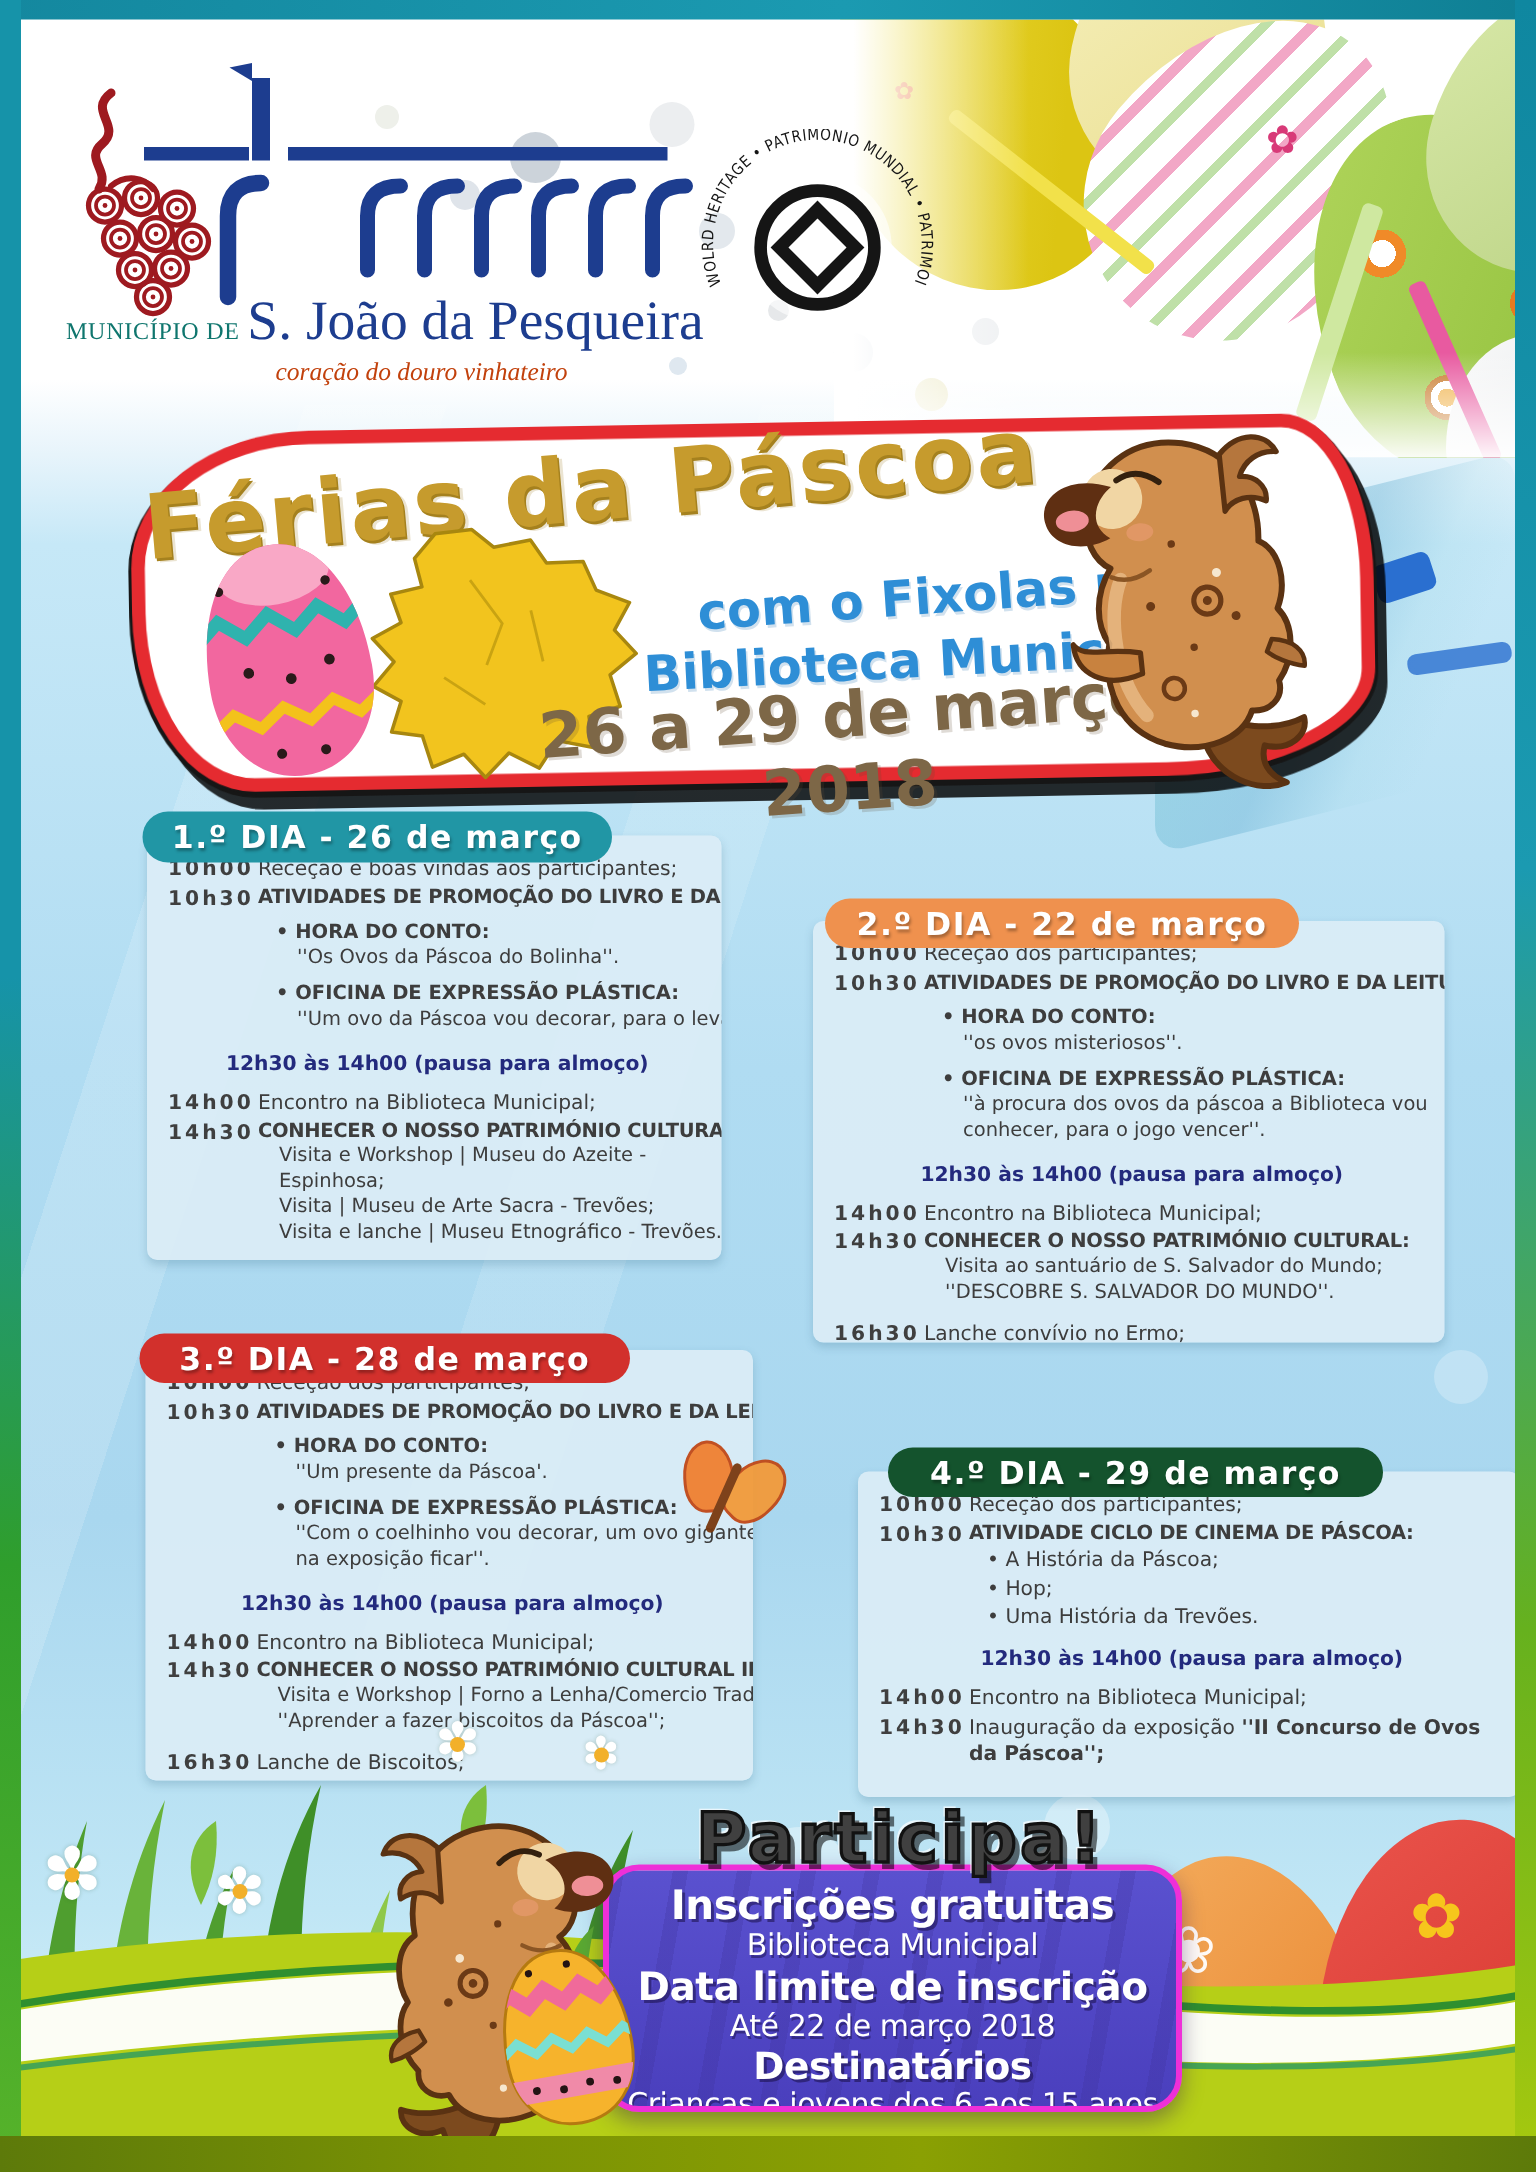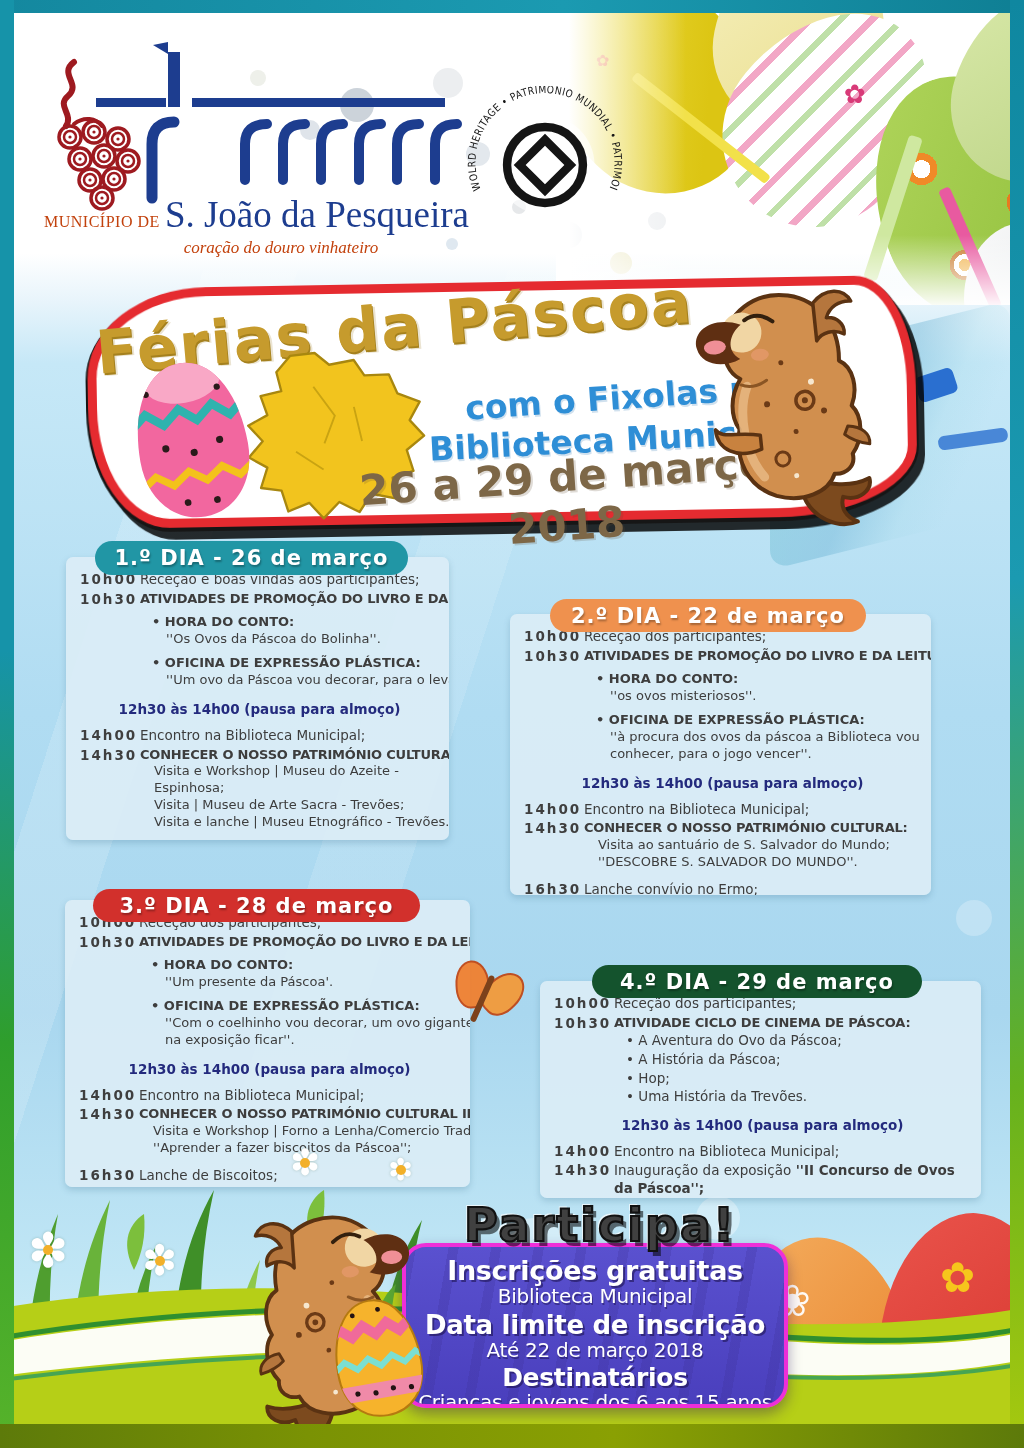--- a/index.html
+++ b/index.html
@@ -33,21 +33,21 @@
   .flower6::before{content:"❀";}
   .eggs-top .fadeL{position:absolute;left:0;top:0;bottom:0;width:130px;
     background:linear-gradient(90deg,#fff 10%,rgba(255,255,255,0));}
   .eggs-top .fadeB{position:absolute;left:0;bottom:0;right:0;height:70px;
     background:linear-gradient(0deg,rgba(255,255,255,.95),rgba(255,255,255,0));}
   .ribbon{position:absolute;border-radius:4px;}
 
   
   .logo-wrap{position:absolute;left:0;top:0;width:520px;height:280px;z-index:4;}
   .muni-line{position:absolute;left:44px;top:193px;white-space:nowrap;}
-  .muni-label{font-family:"Liberation Serif",serif;font-size:16px;letter-spacing:.5px;color:#c2410c;}
+  .muni-label{font-family:"Liberation Serif",serif;font-size:16px;letter-spacing:.5px;color:#0f766e;}
   .muni-name{font-family:"Liberation Serif",serif;font-size:37px;color:#1d3d8f;}
   .muni-tagline{position:absolute;left:150px;top:238px;width:262px;text-align:center;
     font-family:"Liberation Serif",serif;font-style:italic;font-size:17px;color:#c2410c;}
 
   
   .seal{position:absolute;left:466px;top:86px;width:158px;height:158px;z-index:4;}
 
   
   .banner{position:absolute;left:88px;top:282px;width:828px;height:240px;z-index:5;
     background:#fff;border:9px solid #e52b30;box-sizing:border-box;
@@ -73,21 +73,21 @@
   
   .day-badge{position:absolute;display:flex;align-items:center;justify-content:center;z-index:7;
     border-radius:17px;color:#fff;font-weight:bold;font-size:21px;letter-spacing:1px;
     text-shadow:1px 2px 2px rgba(0,0,0,.3);white-space:nowrap;margin-top:21px;}
   .bd1{left:95px;top:520px;width:313px;height:34px;}
   .bd2{left:550px;top:578px;width:316px;height:33px;}
   .bd3{left:93px;top:868px;width:327px;height:33px;}
   .bd4{left:592px;top:944px;width:330px;height:33px;}
   .day-panel{position:absolute;z-index:6;background:rgba(219,237,246,.92);border-radius:7px;
     padding:12px 10px 8px 14px;box-sizing:border-box;overflow:hidden;
-    box-shadow:0 3px 6px rgba(60,110,140,.25);color:#3d3d3d;}
+    box-shadow:0 3px 6px rgba(60,110,140,.25);color:#3d3d3d;margin-left:32px;}
   .p1{left:66px;top:557px;width:383px;height:283px;}
   .p2{left:510px;top:614px;width:421px;height:281px;}
   .p3{left:65px;top:900px;width:405px;height:287px;}
   .p4{left:540px;top:981px;width:441px;height:217px;}
   .sched-row{display:flex;margin:2px 0;line-height:1.3;}
   .sched-row.gap{margin-top:10px;}
   .sched-time{flex:none;width:60px;font-weight:bold;font-size:13.5px;letter-spacing:2px;color:#3f3f3f;}
   .sched-body{flex:1;font-size:13.5px;}
   .sched-main{white-space:normal;}
   .sched-main.bold{font-weight:bold;font-size:13px;letter-spacing:-.2px;white-space:nowrap;}
@@ -486,21 +486,20 @@
       <div class="sched-row">
         <span class="sched-time">10h00</span>
         <div class="sched-body">
           <div class="sched-main">Receção dos participantes;</div>
         </div>
       </div>
       <div class="sched-row">
         <span class="sched-time">10h30</span>
         <div class="sched-body">
           <div class="sched-main bold">ATIVIDADE CICLO DE CINEMA DE PÁSCOA:</div>
-          <div class="bullet-line">• A Aventura do Ovo da Páscoa;</div>
           <div class="bullet-line">• A História da Páscoa;</div>
           <div class="bullet-line">• Hop;</div>
           <div class="bullet-line">• Uma História da Trevões.</div>
         </div>
       </div>
       <div class="lunch-line" style="color: rgb(35, 42, 125);">12h30 às 14h00 (pausa para almoço)</div>
       <div class="sched-row">
         <span class="sched-time">14h00</span>
         <div class="sched-body">
           <div class="sched-main">Encontro na Biblioteca Municipal;</div>

